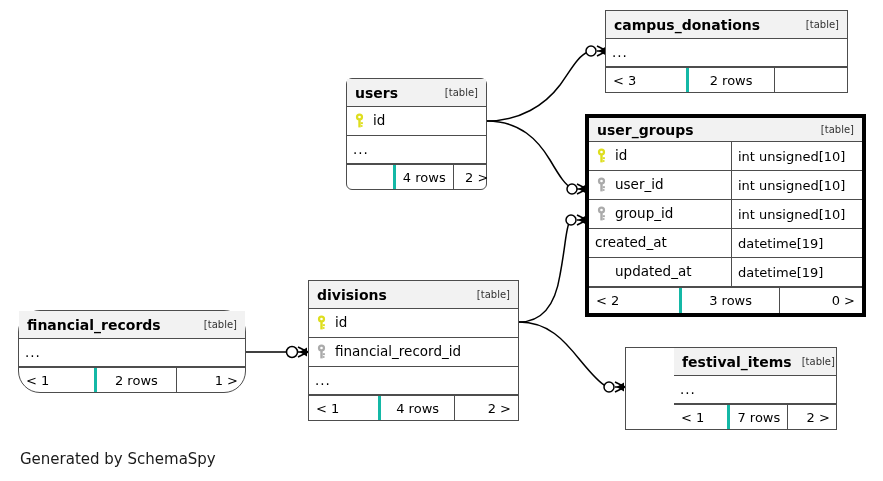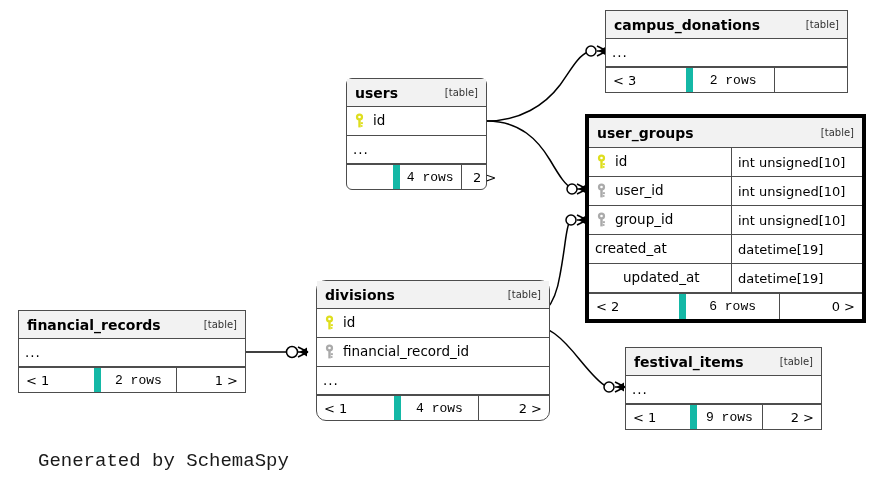--- a/index.html
+++ b/index.html
@@ -120,31 +120,30 @@
     font-size: 13px;
   }
   .foot-cell {
     display: flex;
     align-items: center;
     box-sizing: border-box;
     padding: 0 7px;
     white-space: nowrap;
   }
   .foot-left  { flex: 0 0 33%; justify-content: flex-start; }
-  .foot-mid   { flex: 1 1 auto; justify-content: center; border-left: 7px solid #14b8a6; border-right: 1px solid #4d4d4d; font-family: Liberation Mono, monospace; }
+  .foot-mid   { flex: 1 1 auto; justify-content: center; border-left: 3px solid #14b8a6; border-right: 1px solid #4d4d4d; }
   .foot-right { flex: 0 0 30%; justify-content: flex-end; }
 
   .footnote {
     position: absolute;
-    left: 38px;
+    left: 20px;
     top: 450px;
-    font-size: 19px;
+    font-size: 15px;
     color: #1a1a1a;
     white-space: nowrap;
-    font-family: Liberation Mono, monospace;
   }
 </style>
 </head>
 <body>
 
 <div id="canvas">
 
   <svg id="edges" viewBox="0 0 883 481" xmlns="http://www.w3.org/2000/svg">
     <defs>
       <marker id="crow" markerWidth="12" markerHeight="12" refX="11" refY="6" orient="auto" markerUnits="userSpaceOnUse">
@@ -231,21 +230,21 @@
         </span>
     </div>
     <div class="tbl-footer">
       <span class="foot-cell foot-left"></span>
       <span class="foot-cell foot-mid">4 rows</span>
       <span class="foot-cell foot-right">2 &gt;</span>
     </div>
   </div>
 
   <div class="table-box highlight" style="left:585px; top:114px; width:281px;">
-    <div class="tbl-header" style="height:30px;">
+    <div class="tbl-header" style="height:24px;">
       <span class="tbl-name">user_groups</span>
       <span class="tbl-kind">[table]</span>
     </div>
 
     <div class="tbl-row">
       <span class="col-name">
         <svg class="key-icon" viewBox="0 0 13 16">
           <circle cx="6.5" cy="4" r="3.6" fill="#dede1e"></circle>
           <circle cx="6.5" cy="4" r="1.3" fill="#ffffff"></circle>
           <rect x="5.3" y="6" width="2.4" height="8.4" fill="#dede1e"></rect>
@@ -286,34 +285,34 @@
     </div>
 
     <div class="tbl-row">
       <span class="col-name" style="">
         <span class="col-label">created_at</span>
       </span>
       <span class="col-type">datetime[19]</span>
     </div>
 
     <div class="tbl-row">
-      <span class="col-name" style="padding-left:34px;">
+      <span class="col-name" style="padding-left:26px;">
         <span class="col-label">updated_at</span>
       </span>
       <span class="col-type">datetime[19]</span>
     </div>
 
     <div class="tbl-footer" style="height:26px;">
       <span class="foot-cell foot-left">&lt; 2</span>
-      <span class="foot-cell foot-mid">6 rows</span>
+      <span class="foot-cell foot-mid">3 rows</span>
       <span class="foot-cell foot-right">0 &gt;</span>
     </div>
   </div>
 
-  <div class="table-box" style="left:316px; top:280px; width:234px;border-radius:10px;">
+  <div class="table-box" style="left:308px; top:280px; width:211px;">
     <div class="tbl-header">
       <span class="tbl-name">divisions</span>
       <span class="tbl-kind">[table]</span>
     </div>
     <div class="tbl-row">
       <span class="col-name">
         <svg class="key-icon" viewBox="0 0 13 16">
           <circle cx="6.5" cy="4" r="3.6" fill="#dede1e"></circle>
           <circle cx="6.5" cy="4" r="1.3" fill="#ffffff"></circle>
           <rect x="5.3" y="6" width="2.4" height="8.4" fill="#dede1e"></rect>
@@ -341,51 +340,51 @@
           <span class="col-label">...</span>
         </span>
     </div>
     <div class="tbl-footer">
       <span class="foot-cell foot-left">&lt; 1</span>
       <span class="foot-cell foot-mid">4 rows</span>
       <span class="foot-cell foot-right">2 &gt;</span>
     </div>
   </div>
 
-  <div class="table-box" style="left:18px; top:310px; width:228px;">
+  <div class="table-box" style="left:18px; top:310px; width:228px;border-radius:22px;">
     <div class="tbl-header">
       <span class="tbl-name">financial_records</span>
       <span class="tbl-kind">[table]</span>
     </div>
     <div class="tbl-row ellipsis-row" style="height:28px;">
       <span class="col-name">
           <span class="key-spacer"></span>
           <span class="col-label">...</span>
         </span>
     </div>
     <div class="tbl-footer">
       <span class="foot-cell foot-left">&lt; 1</span>
       <span class="foot-cell foot-mid">2 rows</span>
       <span class="foot-cell foot-right">1 &gt;</span>
     </div>
   </div>
 
-  <div class="table-box" style="left:625px; top:347px; width:197px;">
+  <div class="table-box" style="left:625px; top:347px; width:212px;padding-left:48px;">
     <div class="tbl-header">
       <span class="tbl-name">festival_items</span>
       <span class="tbl-kind">[table]</span>
     </div>
     <div class="tbl-row ellipsis-row" style="height:28px;">
       <span class="col-name">
           <span class="key-spacer"></span>
           <span class="col-label">...</span>
         </span>
     </div>
     <div class="tbl-footer">
       <span class="foot-cell foot-left">&lt; 1</span>
-      <span class="foot-cell foot-mid">9 rows</span>
+      <span class="foot-cell foot-mid">7 rows</span>
       <span class="foot-cell foot-right">2 &gt;</span>
     </div>
   </div>
 
   <div class="footnote">Generated by SchemaSpy</div>
 
 </div>
 
 </body></html>

